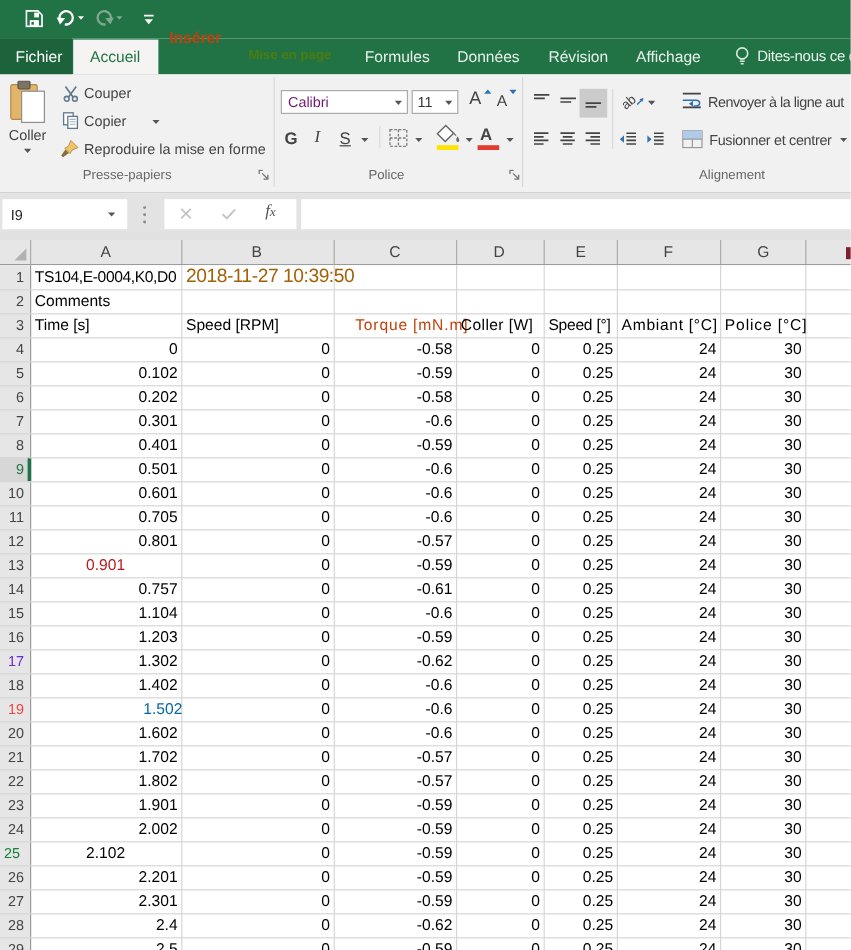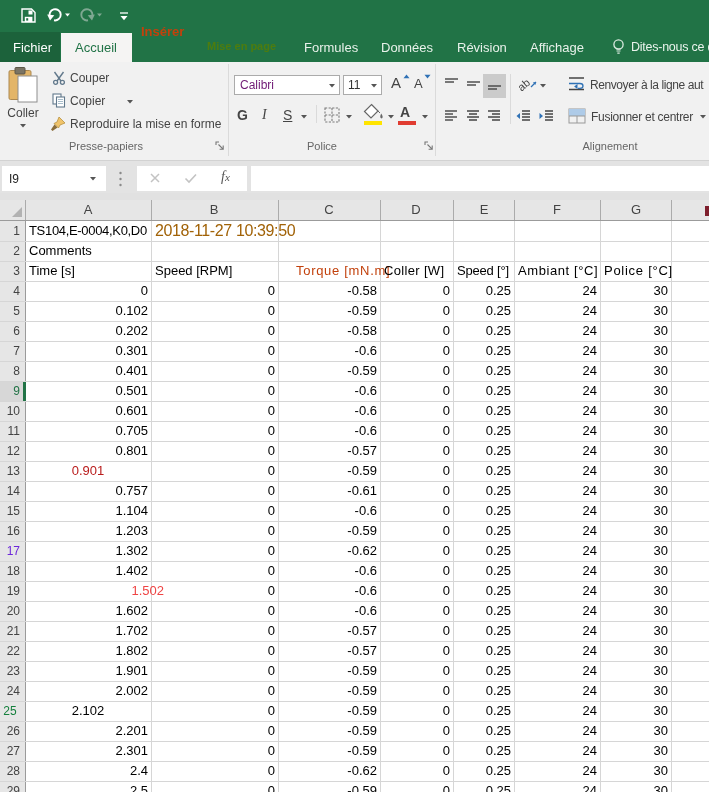--- a/index.html
+++ b/index.html
@@ -283,21 +283,21 @@
 <div class="tx" style="left:0;top:381px;width:20px;height:20px;line-height:20px;text-align:right;font-size:12px;color:#217346">9</div>
 <div class="tx" style="left:0;top:401px;width:20px;height:20px;line-height:20px;text-align:right;font-size:12px;color:#444">10</div>
 <div class="tx" style="left:0;top:421px;width:20px;height:20px;line-height:20px;text-align:right;font-size:12px;color:#444">11</div>
 <div class="tx" style="left:0;top:441px;width:20px;height:20px;line-height:20px;text-align:right;font-size:12px;color:#444">12</div>
 <div class="tx" style="left:0;top:461px;width:20px;height:20px;line-height:20px;text-align:right;font-size:12px;color:#444">13</div>
 <div class="tx" style="left:0;top:481px;width:20px;height:20px;line-height:20px;text-align:right;font-size:12px;color:#444">14</div>
 <div class="tx" style="left:0;top:501px;width:20px;height:20px;line-height:20px;text-align:right;font-size:12px;color:#444">15</div>
 <div class="tx" style="left:0;top:521px;width:20px;height:20px;line-height:20px;text-align:right;font-size:12px;color:#444">16</div>
 <div class="tx" style="left:0;top:541px;width:20px;height:20px;line-height:20px;text-align:right;font-size:12px;color:#6d28d9">17</div>
 <div class="tx" style="left:0;top:561px;width:20px;height:20px;line-height:20px;text-align:right;font-size:12px;color:#444">18</div>
-<div class="tx" style="left:0;top:581px;width:20px;height:20px;line-height:20px;text-align:right;font-size:12px;color:#404040">19</div>
+<div class="tx" style="left:0;top:581px;width:20px;height:20px;line-height:20px;text-align:right;font-size:12px;color:#ef4444">19</div>
 <div class="tx" style="left:0;top:601px;width:20px;height:20px;line-height:20px;text-align:right;font-size:12px;color:#444">20</div>
 <div class="tx" style="left:0;top:621px;width:20px;height:20px;line-height:20px;text-align:right;font-size:12px;color:#444">21</div>
 <div class="tx" style="left:0;top:641px;width:20px;height:20px;line-height:20px;text-align:right;font-size:12px;color:#444">22</div>
 <div class="tx" style="left:0;top:661px;width:20px;height:20px;line-height:20px;text-align:right;font-size:12px;color:#444">23</div>
 <div class="tx" style="left:0;top:681px;width:20px;height:20px;line-height:20px;text-align:right;font-size:12px;color:#444">24</div>
 <div class="tx" style="left:0;top:701px;width:20px;height:20px;line-height:20px;text-align:center;font-size:12px;color:#15803d">25</div>
 <div class="tx" style="left:0;top:721px;width:20px;height:20px;line-height:20px;text-align:right;font-size:12px;color:#444">26</div>
 <div class="tx" style="left:0;top:741px;width:20px;height:20px;line-height:20px;text-align:right;font-size:12px;color:#444">27</div>
 <div class="tx" style="left:0;top:761px;width:20px;height:20px;line-height:20px;text-align:right;font-size:12px;color:#444">28</div>
 <div class="tx" style="left:0;top:781px;width:20px;height:20px;line-height:20px;text-align:right;font-size:12px;color:#444">29</div>
@@ -409,21 +409,21 @@
 <div class="tx" style="left:391px;top:541px;width:120px;height:20px;line-height:20px;text-align:right;font-size:13px;color:#000">0.25</div>
 <div class="tx" style="left:477px;top:541px;width:120px;height:20px;line-height:20px;text-align:right;font-size:13px;color:#000">24</div>
 <div class="tx" style="left:548px;top:541px;width:120px;height:20px;line-height:20px;text-align:right;font-size:13px;color:#000">30</div>
 <div class="tx" style="left:28px;top:561px;width:120px;height:20px;line-height:20px;text-align:right;font-size:13px;color:#000">1.402</div>
 <div class="tx" style="left:155px;top:561px;width:120px;height:20px;line-height:20px;text-align:right;font-size:13px;color:#000">0</div>
 <div class="tx" style="left:257px;top:561px;width:120px;height:20px;line-height:20px;text-align:right;font-size:13px;color:#000">-0.6</div>
 <div class="tx" style="left:330px;top:561px;width:120px;height:20px;line-height:20px;text-align:right;font-size:13px;color:#000">0</div>
 <div class="tx" style="left:391px;top:561px;width:120px;height:20px;line-height:20px;text-align:right;font-size:13px;color:#000">0.25</div>
 <div class="tx" style="left:477px;top:561px;width:120px;height:20px;line-height:20px;text-align:right;font-size:13px;color:#000">24</div>
 <div class="tx" style="left:548px;top:561px;width:120px;height:20px;line-height:20px;text-align:right;font-size:13px;color:#000">30</div>
-<div class="tx" style="left:44px;top:581px;width:120px;height:20px;line-height:20px;text-align:right;font-size:13px;color:#ef4444">1.502</div>
+<div class="tx" style="left:32px;top:581px;width:120px;height:20px;line-height:20px;text-align:right;font-size:13px;color:#0369a1">1.502</div>
 <div class="tx" style="left:155px;top:581px;width:120px;height:20px;line-height:20px;text-align:right;font-size:13px;color:#000">0</div>
 <div class="tx" style="left:257px;top:581px;width:120px;height:20px;line-height:20px;text-align:right;font-size:13px;color:#000">-0.6</div>
 <div class="tx" style="left:330px;top:581px;width:120px;height:20px;line-height:20px;text-align:right;font-size:13px;color:#000">0</div>
 <div class="tx" style="left:391px;top:581px;width:120px;height:20px;line-height:20px;text-align:right;font-size:13px;color:#000">0.25</div>
 <div class="tx" style="left:477px;top:581px;width:120px;height:20px;line-height:20px;text-align:right;font-size:13px;color:#000">24</div>
 <div class="tx" style="left:548px;top:581px;width:120px;height:20px;line-height:20px;text-align:right;font-size:13px;color:#000">30</div>
 <div class="tx" style="left:28px;top:601px;width:120px;height:20px;line-height:20px;text-align:right;font-size:13px;color:#000">1.602</div>
 <div class="tx" style="left:155px;top:601px;width:120px;height:20px;line-height:20px;text-align:right;font-size:13px;color:#000">0</div>
 <div class="tx" style="left:257px;top:601px;width:120px;height:20px;line-height:20px;text-align:right;font-size:13px;color:#000">-0.6</div>
 <div class="tx" style="left:330px;top:601px;width:120px;height:20px;line-height:20px;text-align:right;font-size:13px;color:#000">0</div>

